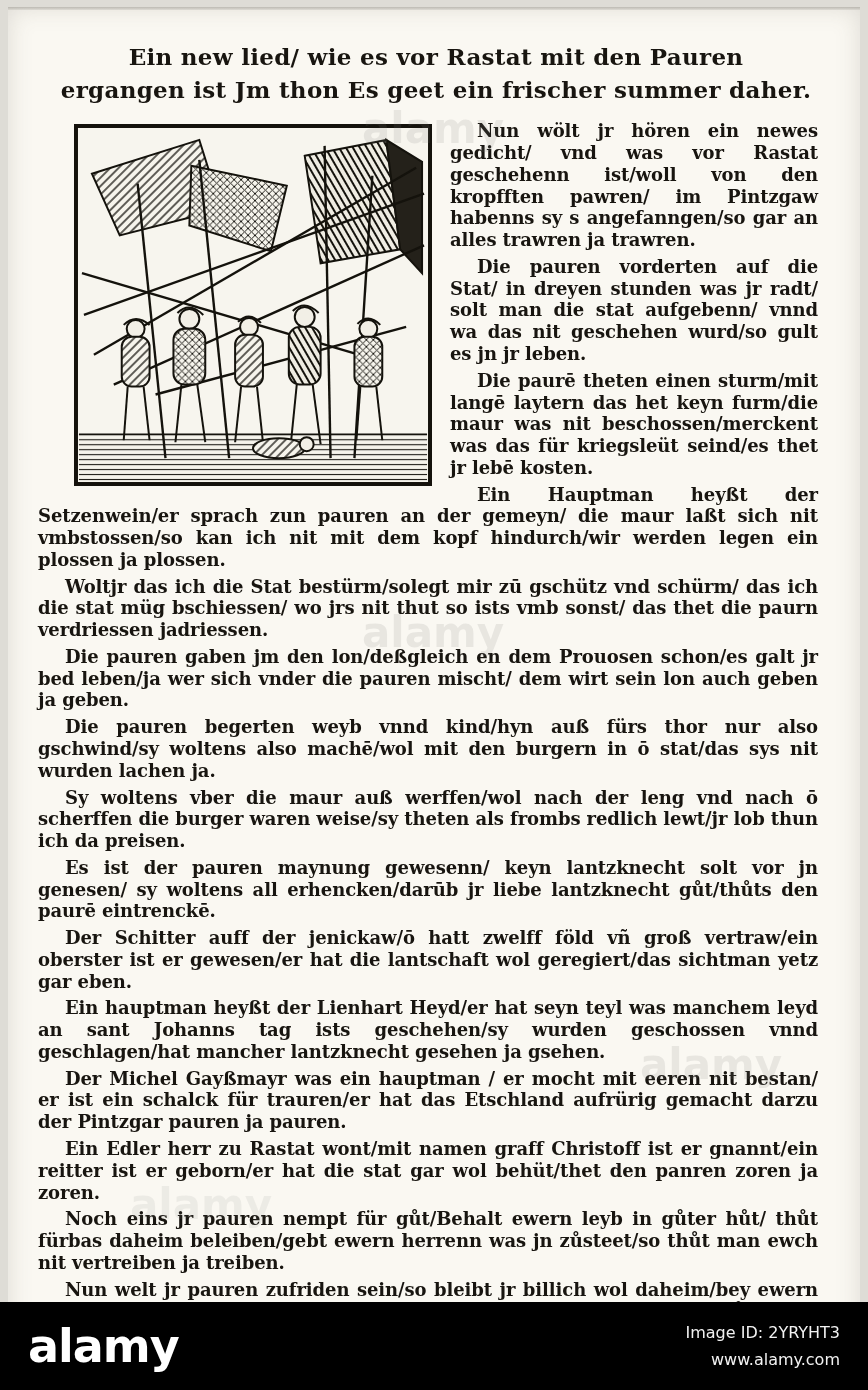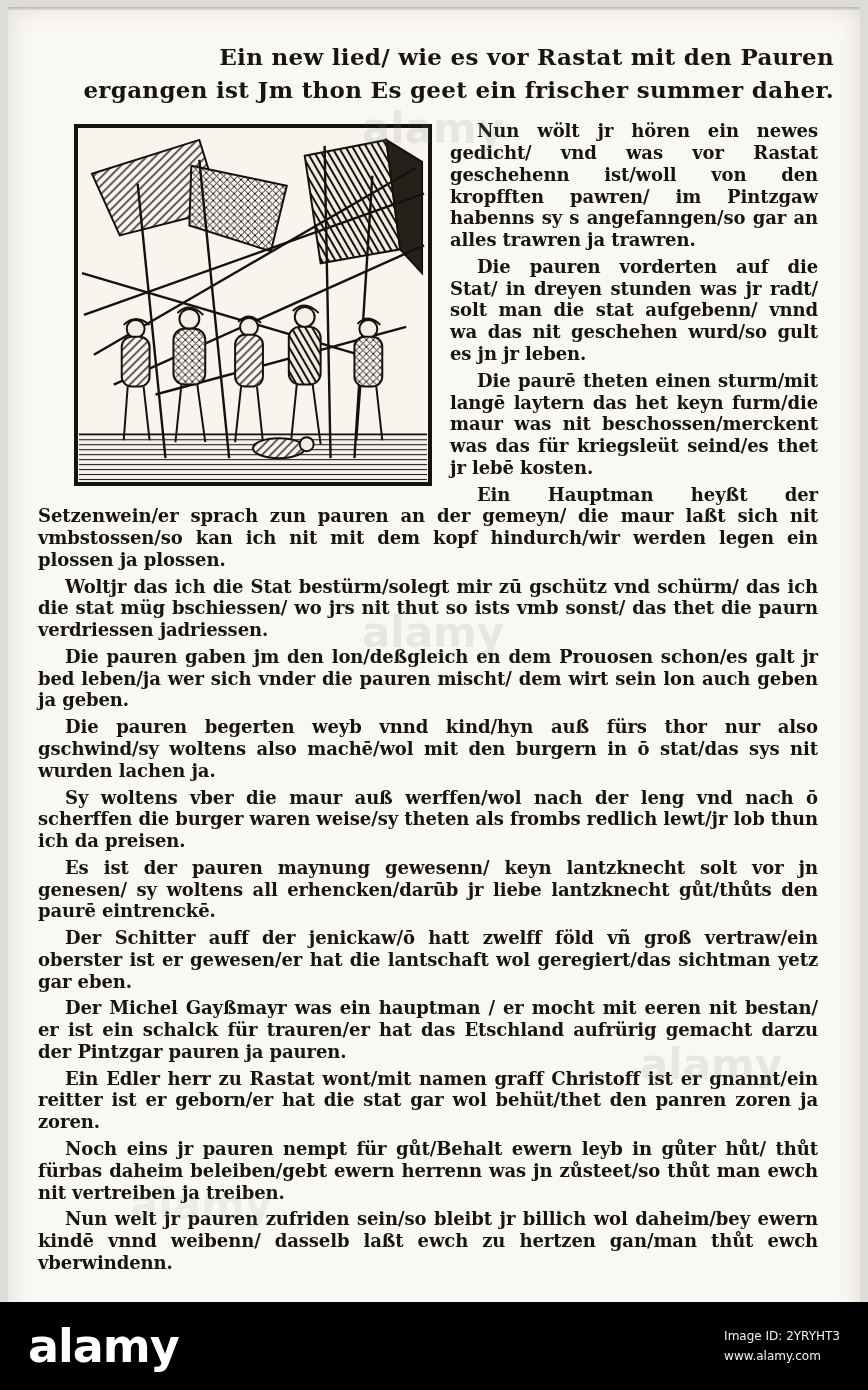--- a/index.html
+++ b/index.html
@@ -20,21 +20,21 @@
   .page::before{
     content:"";position:absolute;left:0;right:0;top:0;height:3px;
     background:linear-gradient(#8d8a82,#cfcdc5);opacity:.5;
   }
   .doc{
     position:absolute;
     left:30px;right:26px;top:34px;
     color:#181510;
   }
   .title{
-    text-align:right;
+    text-align:center;
     font-weight:700;
     font-size:23px;
     line-height:1.42;
     letter-spacing:.3px;
     margin:0 0 14px 0;
   }
   .woodcut-wrap{
     float:left;
     width:358px;height:362px;
     margin:4px 18px 8px 36px;
@@ -77,23 +77,24 @@
   }
   .brand{
     color:#fff;
     font-family:"DejaVu Sans", sans-serif;
     font-weight:700;
     font-size:46px;
     letter-spacing:-1px;
     line-height:1;
   }
   .footer-right{
+    text-align:right;
     color:#f2f2f2;
     font-family:"DejaVu Sans", sans-serif;
-    font-size:12px;
+    font-size:16px;
     line-height:1.7;
   }
 </style>
 </head>
 <body>
 
 <div class="scan">
   <div class="page">
 
     <div class="doc">
@@ -187,20 +188,21 @@
       <p class="stanza">Nun wölt jr hören ein newes gedicht/ vnd was vor Rastat geschehenn ist/woll von den kropfften pawren/ im Pintzgaw habenns sy s angefanngen/so gar an alles trawren ja trawren.</p>
       <p class="stanza">Die pauren vorderten auf die Stat/ in dreyen stunden was jr radt/ solt man die stat aufgebenn/ vnnd wa das nit geschehen wurd/so gult es jn jr leben.</p>
       <p class="stanza">Die paurē theten einen sturm/mit langē laytern das het keyn furm/die maur was nit beschossen/merckent was das für kriegsleüt seind/es thet jr lebē kosten.</p>
       <p class="stanza">Ein Hauptman heyßt der Setzenwein/er sprach zun pauren an der gemeyn/ die maur laßt sich nit vmbstossen/so kan ich nit mit dem kopf hindurch/wir werden legen ein plossen ja plossen.</p>
       <p class="stanza">Woltjr das ich die Stat bestürm/solegt mir zū gschütz vnd schürm/ das ich die stat müg bschiessen/ wo jrs nit thut so ists vmb sonst/ das thet die paurn verdriessen jadriessen.</p>
       <p class="stanza">Die pauren gaben jm den lon/deßgleich en dem Prouosen schon/es galt jr bed leben/ja wer sich vnder die pauren mischt/ dem wirt sein lon auch geben ja geben.</p>
       <p class="stanza">Die pauren begerten weyb vnnd kind/hyn auß fürs thor nur also gschwind/sy woltens also machē/wol mit den burgern in ō stat/das sys nit wurden lachen ja.</p>
       <p class="stanza">Sy woltens vber die maur auß werffen/wol nach der leng vnd nach ō scherffen die burger waren weise/sy theten als frombs redlich lewt/jr lob thun ich da preisen.</p>
       <p class="stanza">Es ist der pauren maynung gewesenn/ keyn lantzknecht solt vor jn genesen/ sy woltens all erhencken/darūb jr liebe lantzknecht gůt/thůts den paurē eintrenckē.</p>
       <p class="stanza">Der Schitter auff der jenickaw/ō hatt zwelff föld vñ groß vertraw/ein oberster ist er gewesen/er hat die lantschaft wol geregiert/das sichtman yetz gar eben.</p>
+      <p class="stanza">Ein hauptman heyßt der Lienhart Heyd/er hat seyn teyl was manchem leyd an sant Johanns tag ists geschehen/sy wurden geschossen vnnd geschlagen/hat mancher lantzknecht gesehen ja gsehen.</p>
       <p class="stanza">Der Michel Gayßmayr was ein hauptman / er mocht mit eeren nit bestan/ er ist ein schalck für trauren/er hat das Etschland aufrürig gemacht darzu der Pintzgar pauren ja pauren.</p>
       <p class="stanza">Ein Edler herr zu Rastat wont/mit namen graff Christoff ist er gnannt/ein reitter ist er geborn/er hat die stat gar wol behüt/thet den panren zoren ja zoren.</p>
       <p class="stanza">Noch eins jr pauren nempt für gůt/Behalt ewern leyb in gůter hůt/ thůt fürbas daheim beleiben/gebt ewern herrenn was jn zůsteet/so thůt man ewch nit vertreiben ja treiben.</p>
       <p class="stanza">Nun welt jr pauren zufriden sein/so bleibt jr billich wol daheim/bey ewern kindē vnnd weibenn/ dasselb laßt ewch zu hertzen gan/man thůt ewch vberwindenn.</p>
     </div>
   </div>
 
   <div class="wm wm1">alamy</div>
   <div class="wm wm2">alamy</div>
   <div class="wm wm3">alamy</div>

